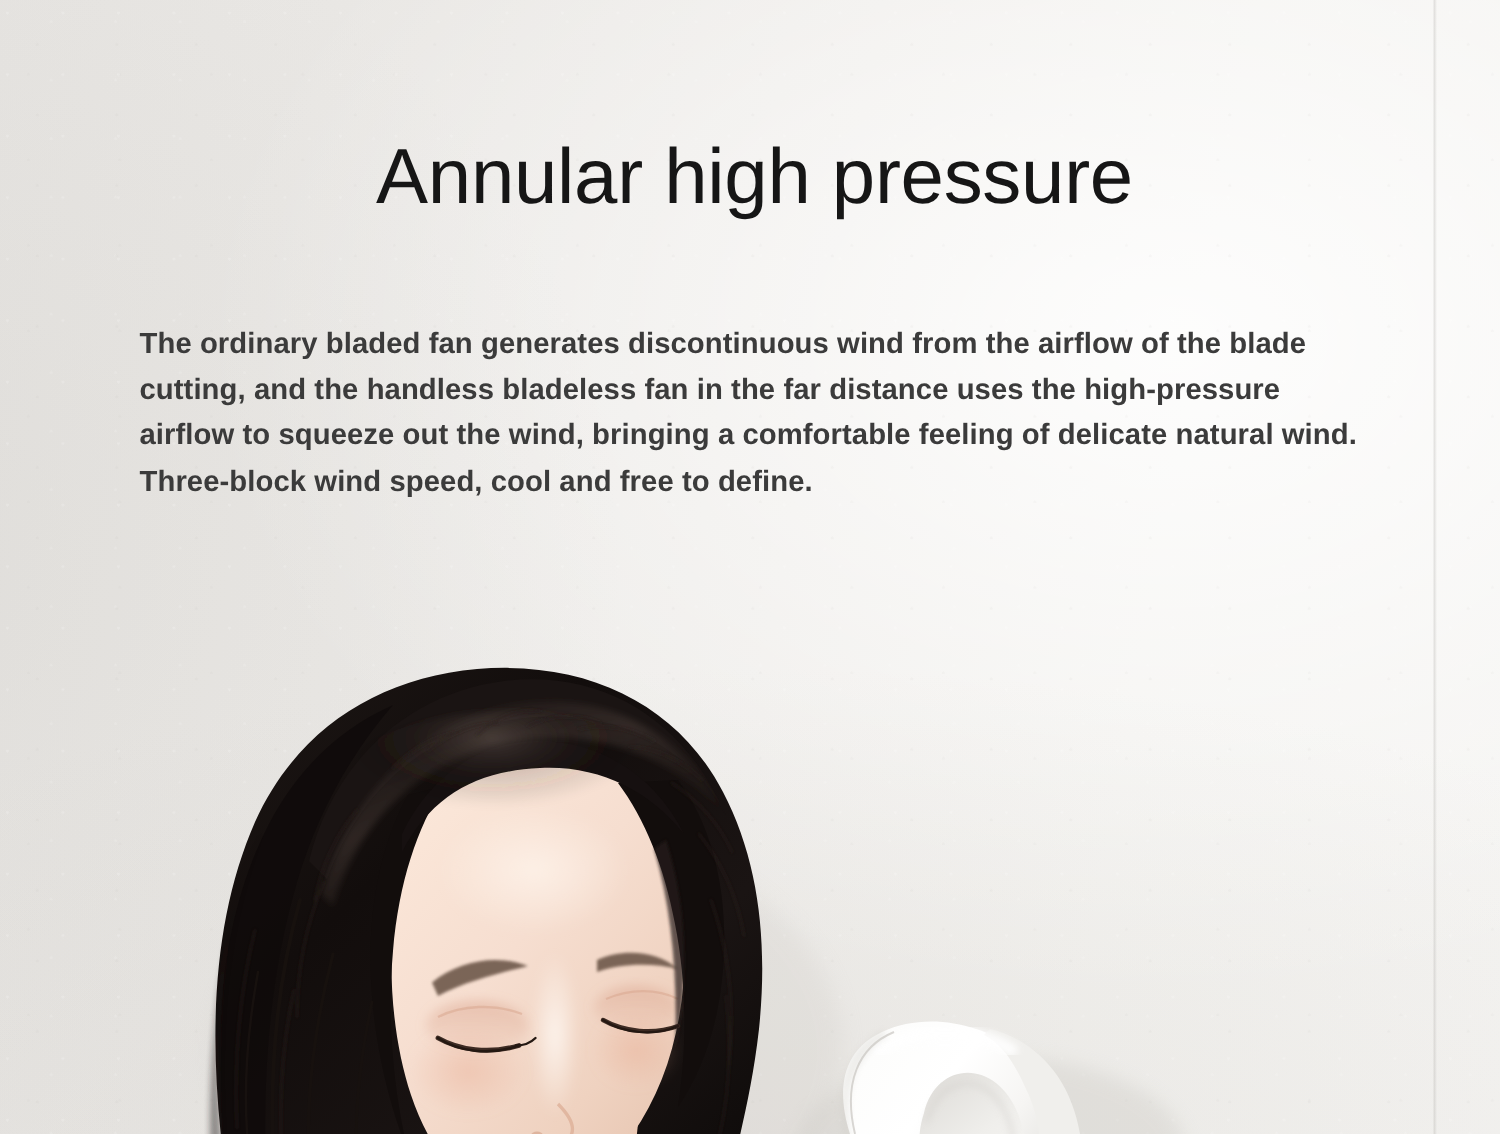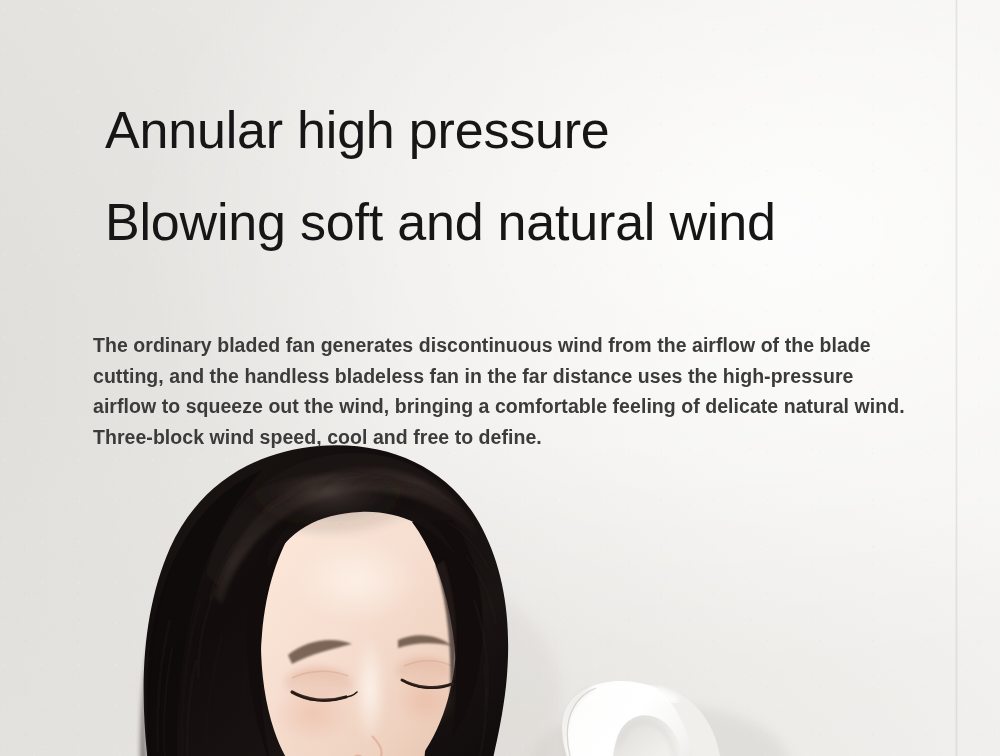--- a/index.html
+++ b/index.html
@@ -64,27 +64,28 @@
   
   .copy {
     position: absolute;
     left: 93px;
     top: 78px;
     width: 820px;
     z-index: 5;
   }
 
   .headline {
-    margin: 12px;
+    margin: 0;
     color: #161616;
     font-size: 52px;
     font-weight: 400;
     line-height: 80px;
     letter-spacing: -0.2px;
     white-space: nowrap;
+    text-align: center;
   }
 
   .body-copy {
     margin: 0;
     padding-top: 56px;
     width: 812px;
     color: #3b3b3b;
     font-size: 19.5px;
     font-weight: 700;
     line-height: 30.5px;
@@ -359,17 +360,16 @@
       <path d="M 586 700 C 612 684, 648 684, 674 700" stroke="#ffffff" stroke-width="9" fill="none" stroke-linecap="round" opacity="0.85" filter="url(#ringSoft)"></path>
 
       <path d="M 570 756 C 562 722, 572 698, 596 688" stroke="#b9b6b0" stroke-width="1.3" fill="none" opacity="0.55"></path>
 
       <path d="M 566 764 C 558 730, 566 702, 590 689" stroke="#cfccc6" stroke-width="5" fill="none" opacity="0.35" filter="url(#ringSoft)"></path>
     </g>
   </svg>
 
   <div class="copy">
     <h1 class="headline">Annular high pressure</h1>
-    <h1 class="headline">Blowing soft and natural wind</h1>
     <p class="body-copy">The ordinary bladed fan generates discontinuous wind from the airflow of the blade cutting, and the handless bladeless fan in the far distance uses the high-pressure airflow to squeeze out the wind, bringing a comfortable feeling of delicate natural wind. Three-block wind speed, cool and free to define.</p>
   </div>
 
 </div>
 
 </body></html>

